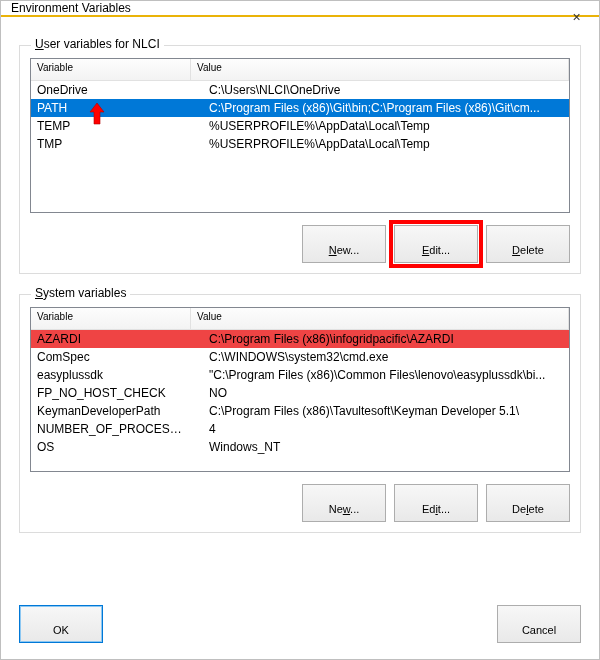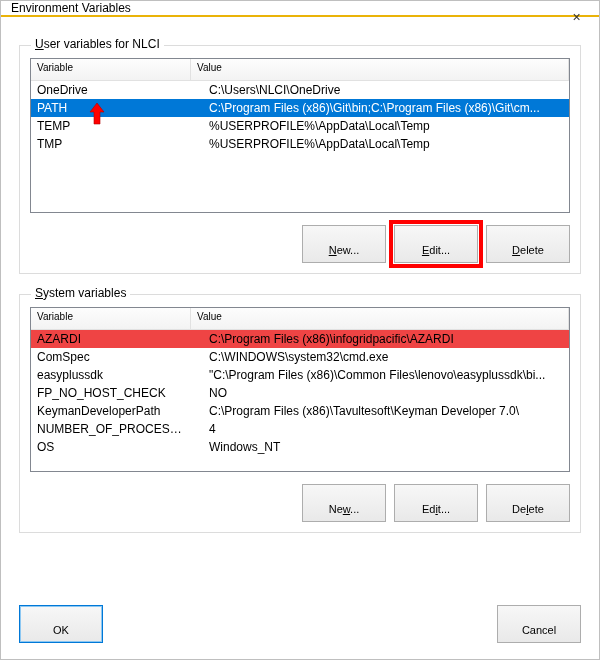--- a/index.html
+++ b/index.html
@@ -221,21 +221,21 @@
             <div class="row">
               <div class="cell col-var">easyplussdk</div>
               <div class="cell col-val">"C:\Program Files (x86)\Common Files\lenovo\easyplussdk\bi...</div>
             </div>
             <div class="row">
               <div class="cell col-var">FP_NO_HOST_CHECK</div>
               <div class="cell col-val">NO</div>
             </div>
             <div class="row">
               <div class="cell col-var">KeymanDeveloperPath</div>
-              <div class="cell col-val">C:\Program Files (x86)\Tavultesoft\Keyman Developer 7.0\</div>
+              <div class="cell col-val">C:\Program Files (x86)\Tavultesoft\Keyman Developer 5.1\</div>
             </div>
             <div class="row">
               <div class="cell col-var">NUMBER_OF_PROCESSORS</div>
               <div class="cell col-val">4</div>
             </div>
             <div class="row">
               <div class="cell col-var">OS</div>
               <div class="cell col-val">Windows_NT</div>
             </div>
           </div>

